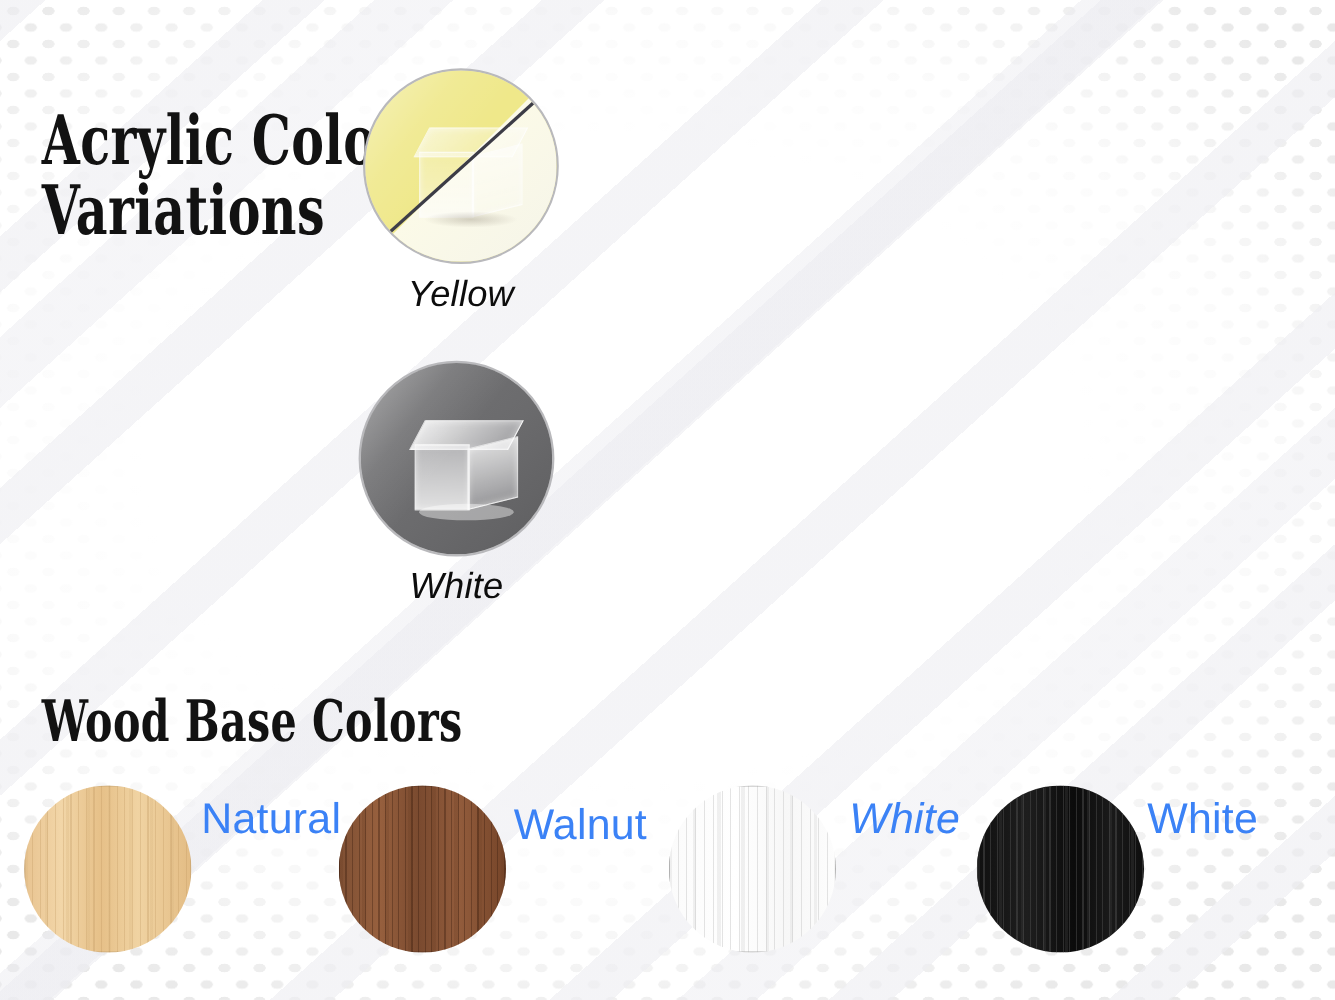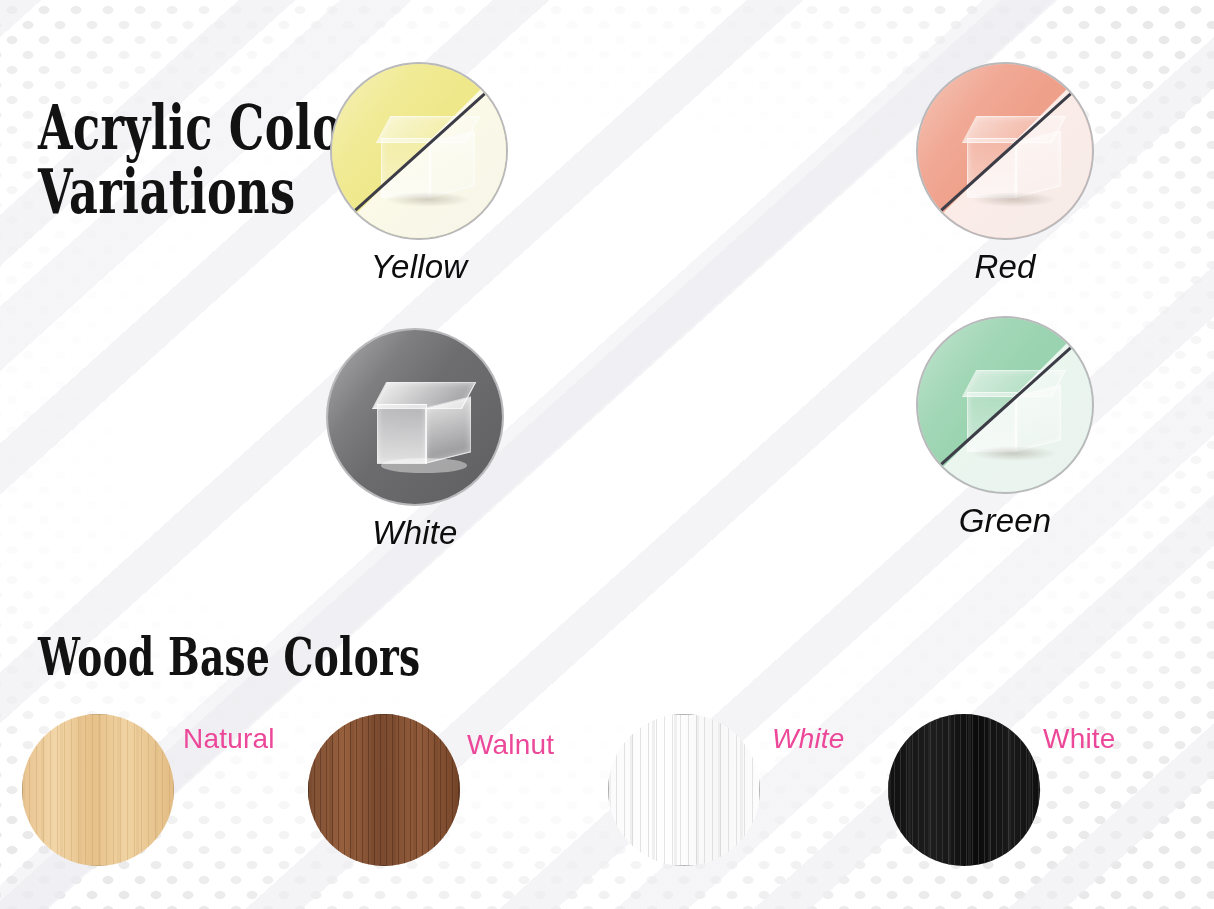--- a/index.html
+++ b/index.html
@@ -217,22 +217,22 @@
     height: 152px;
     border-radius: 50%;
     overflow: hidden;
   }
   .wood .grain {
     position: absolute;
     inset: 0;
   }
   .wood-label {
     position: absolute;
-    font-size: 28px;
-    color: #ec4899;
+    font-size: 39px;
+    color: #3b82f6;
     white-space: nowrap;
     letter-spacing: .2px;
   }
 </style>
 </head>
 <body>
 
 <div class="bg-dots"></div>
 <div class="bg-veil"></div>
 <div class="bg-streaks"></div>
@@ -253,66 +253,36 @@
           <i class="front"></i>
           <i class="shadow"></i>
       </div>
       <div class="divider"></div>
       <div class="sheen"></div>
     </div>
     <div class="swatch-label">Yellow</div>
   </div>
 
 
-  <div class="swatch" style="left:916px; top:62px;">
-    <div class="disc">
-      <div class="tint" style="background:#EFA08A"></div>
-      <div class="photo-side"></div>
-      <div class="cube">
-        <i class="top"></i>
-          <i class="right"></i>
-          <i class="front"></i>
-          <i class="shadow"></i>
-      </div>
-      <div class="divider"></div>
-      <div class="sheen"></div>
-    </div>
-    <div class="swatch-label">Red</div>
-  </div>
 
   <div class="swatch clear" style="left:326px; top:328px;">
     <div class="disc">
       <div class="tint" style="background:linear-gradient(135deg,#757577 0%,#6B6B6D 55%,#5E5E60 100%)"></div>
       <div class="cube">
         <i class="top"></i>
           <i class="right"></i>
           <i class="front"></i>
           <i class="shadow"></i>
       </div>
       <div class="sheen"></div>
     </div>
     <div class="swatch-label">White</div>
   </div>
 
 
-  <div class="swatch" style="left:916px; top:316px;">
-    <div class="disc">
-      <div class="tint" style="background:#99D3AF"></div>
-      <div class="photo-side"></div>
-      <div class="cube">
-        <i class="top"></i>
-          <i class="right"></i>
-          <i class="front"></i>
-          <i class="shadow"></i>
-      </div>
-      <div class="divider"></div>
-      <div class="sheen"></div>
-    </div>
-    <div class="swatch-label">Green</div>
-  </div>
 
   <div class="heading" id="wood-heading">Wood Base Colors</div>
 
   <div class="wood" style="left:22px; top:714px;">
     <div class="grain" style="background:
         repeating-linear-gradient(90deg,
           rgba(190,150,95,.30) 0px, rgba(190,150,95,.30) 1px,
           rgba(190,150,95,0) 1px, rgba(190,150,95,0) 7px),
         repeating-linear-gradient(90deg,
           rgba(210,175,120,.22) 0px, rgba(210,175,120,.22) 3px,

